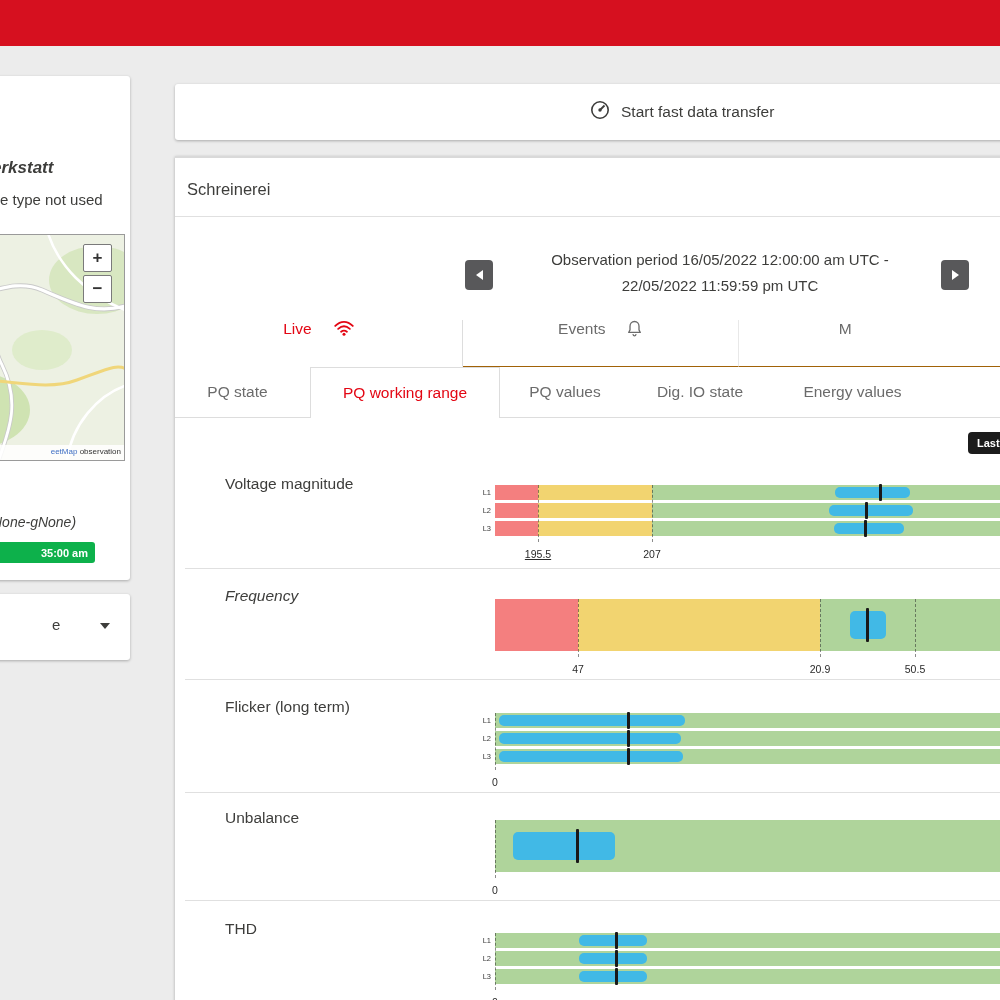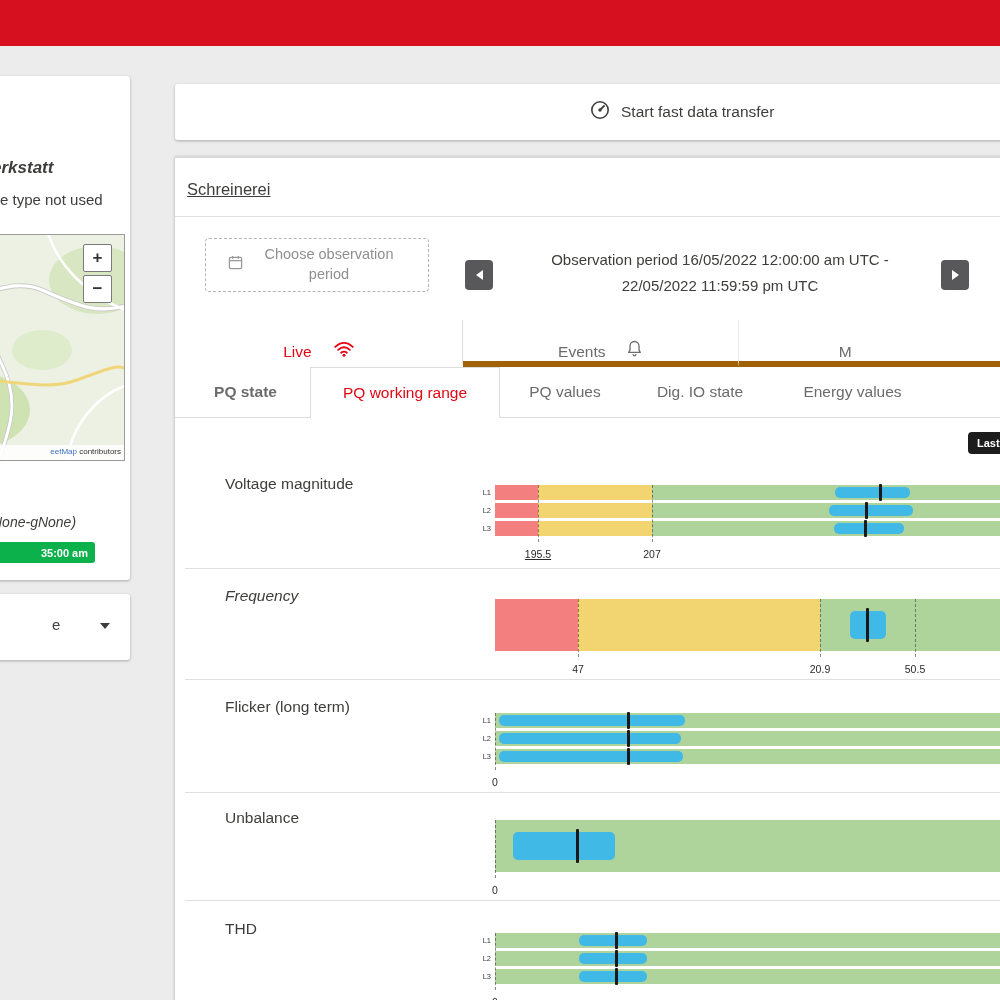--- a/index.html
+++ b/index.html
@@ -30,45 +30,45 @@
              border-left:5px solid transparent;border-right:5px solid transparent;border-top:6px solid #3d3d3b;}
 
   
   .toolbar{left:175px;top:84px;width:845px;height:56px;}
   .tb-item{position:absolute;top:0;height:100%;display:flex;align-items:center;gap:11px;font-size:15.5px;cursor:pointer;}
   .tb-hide{left:28px;}
   .tb-fast{left:415px;}
 
   
   .main{left:175px;top:156px;width:845px;height:846px;border-top:2px solid #d9d9d9;border-radius:0;}
-  .m-title{position:absolute;left:12px;top:22px;font-size:16.5px;text-decoration:underline;}
+  .m-title{position:absolute;left:12px;top:22px;font-size:16.5px;}
   .m-div{position:absolute;left:0;top:58px;width:100%;border-bottom:1px solid #e0e0e0;}
   .obs-btn{position:absolute;left:30px;top:80px;width:222px;height:52px;border:1px dashed #b5b5b5;border-radius:4px;
            color:#8f8f8f;font-size:14.5px;display:flex;align-items:center;justify-content:center;gap:9px;
            cursor:pointer;background:#fff;text-align:center;line-height:1.35;}
   .obs-btn .txt{width:155px;}
   .nav-btn{position:absolute;top:102px;width:28px;height:30px;background:var(--btn-gray,#58585a);border-radius:4px;
            display:flex;align-items:center;justify-content:center;cursor:pointer;}
   .nav-prev{left:290px;}
   .nav-next{left:766px;}
   .tri-l{width:0;height:0;border-top:5px solid transparent;border-bottom:5px solid transparent;border-right:7px solid #fff;}
   .tri-r{width:0;height:0;border-top:5px solid transparent;border-bottom:5px solid transparent;border-left:7px solid #fff;}
   .obs-text{position:absolute;left:345px;top:89px;width:400px;text-align:center;font-size:15px;line-height:1.75;}
 
   .tabs{position:absolute;left:0;top:162px;width:100%;height:47px;display:flex;}
-  .tab{display:flex;align-items:flex-end;justify-content:center;gap:22px;font-size:15.5px;color:#6b6b6b;
-       border-bottom:6px solid #a16207;cursor:pointer;box-sizing:border-box;}
+  .tab{display:flex;align-items:flex-start;justify-content:center;gap:22px;font-size:15.5px;color:#6b6b6b;
+       border-bottom:1px solid #a16207;cursor:pointer;box-sizing:border-box;}
   .tab1{width:365px;color:var(--accent,#e30613);border-bottom-color:transparent;border-right:1px solid #ddd;}
   .tab2{width:350px;border-right:1px solid #e8e8e8;}
   .tab3{width:330px;justify-content:flex-start;padding-left:100px;}
 
   .subtabs{position:absolute;left:0;top:209px;width:100%;height:50px;border-bottom:1px solid #ddd;}
   .subtab{position:absolute;top:0;height:100%;display:flex;align-items:center;justify-content:center;
           font-size:15.5px;color:#6b6b6b;cursor:pointer;box-sizing:border-box;}
-  .st1{left:18px;width:105px;font-weight:bold;}
+  .st1{left:10px;width:105px;}
   .st2{left:135px;width:190px;height:51px;color:var(--accent,#e30613);background:#fff;
        border:1px solid #ddd;border-bottom:none;z-index:2;}
   .st3{left:335px;width:110px;}
   .st4{left:455px;width:140px;}
   .st5{left:605px;width:145px;}
 
   .last-badge{position:absolute;left:793px;top:274px;height:22px;min-width:62px;background:var(--badge-black,#1c1c1c);
               border-radius:4px;color:#fff;font-size:11px;font-weight:bold;display:flex;align-items:center;padding:0 9px;box-sizing:border-box;}
 
   
@@ -102,21 +102,21 @@
         <ellipse cx="150" cy="45" rx="48" ry="34" fill="#d8e7c1"></ellipse>
         <ellipse cx="95" cy="115" rx="30" ry="20" fill="#dfeccb"></ellipse>
         <path d="M-5 60 C 30 70 60 40 95 55 S 150 80 182 70" stroke="#c9c9c9" stroke-width="5" fill="none"></path>
         <path d="M-5 60 C 30 70 60 40 95 55 S 150 80 182 70" stroke="#ffffff" stroke-width="3.2" fill="none"></path>
         <path d="M40 -5 C 50 40 35 90 55 130 S 60 200 50 230" stroke="#c9c9c9" stroke-width="4.5" fill="none"></path>
         <path d="M40 -5 C 50 40 35 90 55 130 S 60 200 50 230" stroke="#ffffff" stroke-width="2.8" fill="none"></path>
         <path d="M-5 150 C 40 135 90 160 130 145 S 170 130 182 135" stroke="#f0d67a" stroke-width="3" fill="none"></path>
         <path d="M100 -5 C 110 30 140 60 178 75" stroke="#ffffff" stroke-width="2.5" fill="none"></path>
         <path d="M120 225 C 125 190 150 160 180 150" stroke="#ffffff" stroke-width="2.5" fill="none"></path>
       </svg>
-      <div class="map-attr"><span class="osm">eetMap</span><span> contributors</span></div>
+      <div class="map-attr"><span class="osm">eetMap</span><span> observation</span></div>
     </div>
 
     <div class="zoom-btns">
       <div class="zoom-btn">+</div>
       <div class="zoom-btn">−</div>
     </div>
 
     <div class="sb-device">None-gNone)</div>
     <div class="sb-badge">35:00 am</div>
   </div>
@@ -136,31 +136,20 @@
         </svg>
       </span>
       <span>Start fast data transfer</span>
     </div>
   </div>
 
   <div class="card main">
     <div class="m-title">Schreinerei</div>
     <div class="m-div"></div>
 
-    <div class="obs-btn">
-      <span>
-        <svg width="15" height="15" viewBox="0 0 16 16">
-          <rect x="1.5" y="2.5" width="13" height="12" rx="1.5" fill="none" stroke="#9a9a9a" stroke-width="1.4"></rect>
-          <line x1="1.5" y1="6" x2="14.5" y2="6" stroke="#9a9a9a" stroke-width="1.4"></line>
-          <line x1="5" y1="1" x2="5" y2="4" stroke="#9a9a9a" stroke-width="1.4"></line>
-          <line x1="11" y1="1" x2="11" y2="4" stroke="#9a9a9a" stroke-width="1.4"></line>
-        </svg>
-      </span>
-      <span class="txt">Choose observation period</span>
-    </div>
 
     <div class="nav-btn nav-prev">
       <span class="tri-l"></span>
     </div>
     <div class="obs-text">Observation period 16/05/2022 12:00:00 am UTC - 22/05/2022 11:59:59 pm UTC</div>
     <div class="nav-btn nav-next">
       <span class="tri-r"></span>
     </div>
 
     <div class="tabs">

